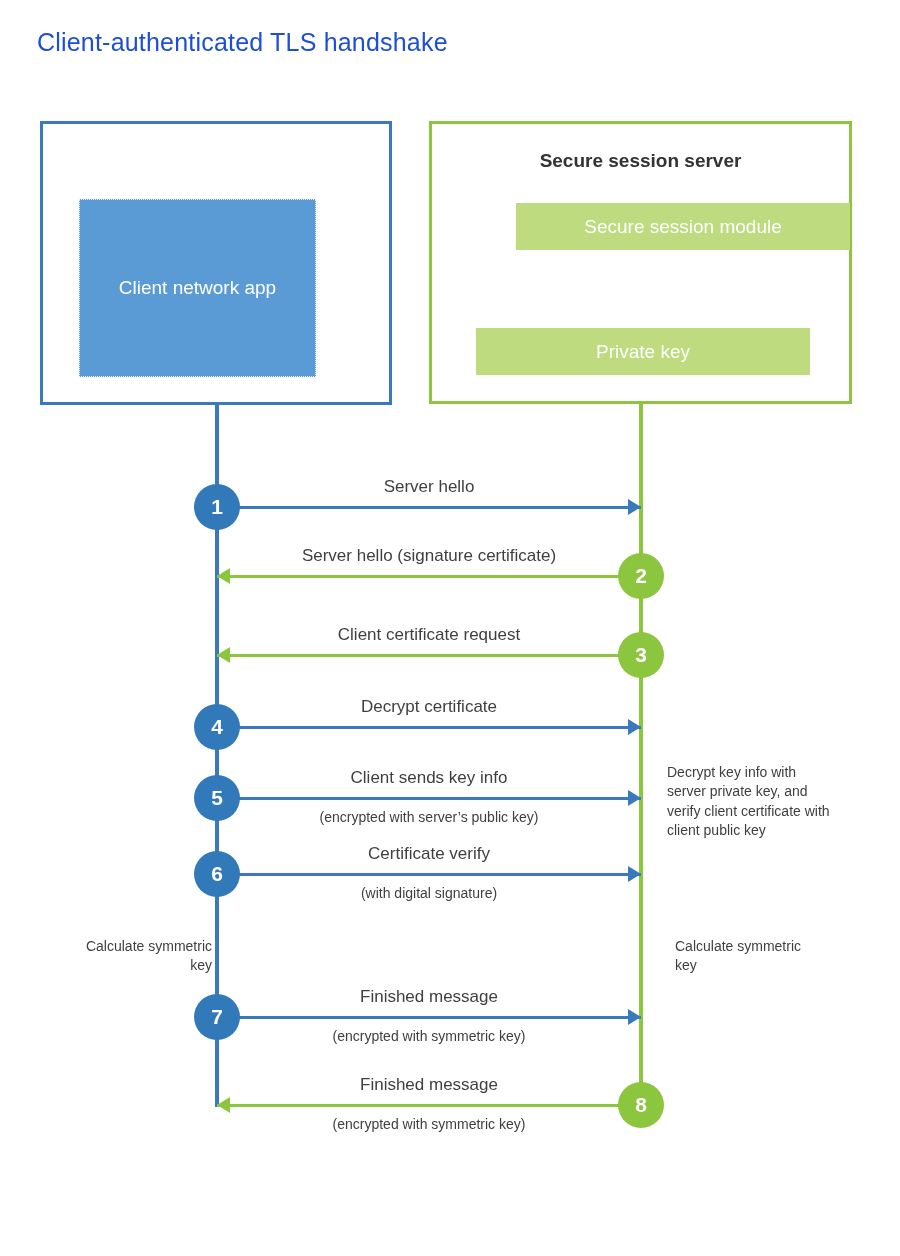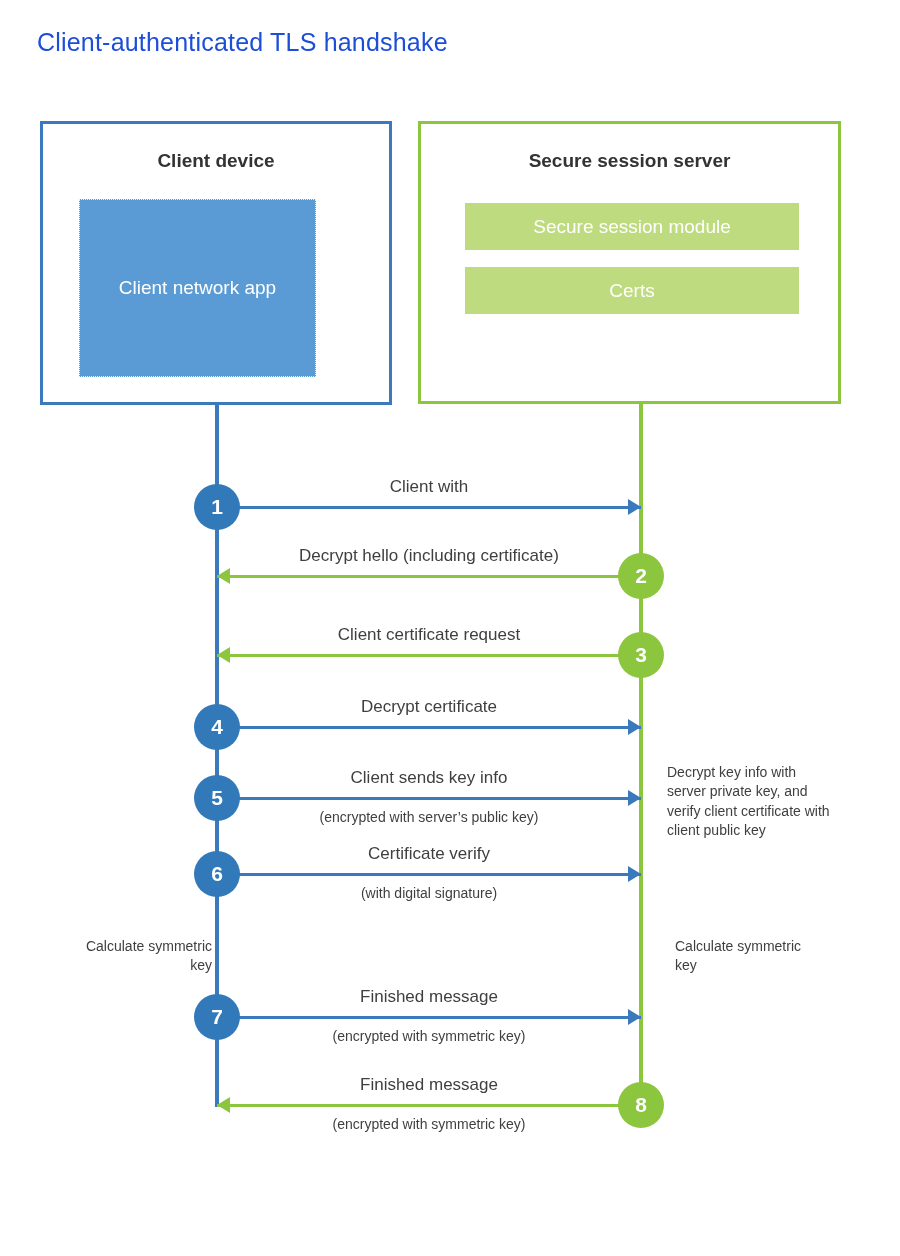--- a/index.html
+++ b/index.html
@@ -5,34 +5,34 @@
   html,body{margin:0;padding:0;background:#ffffff;}
   body{width:900px;height:1256px;position:relative;overflow:hidden;
        font-family:"Liberation Sans", sans-serif;color:#3f3f3f;}
 
   #page-title{position:absolute;left:37px;top:28px;font-size:25px;
      font-weight:400;color:#1d4ed8;letter-spacing:.2px;}
 
   
   .party-box{position:absolute;background:#fff;box-sizing:border-box;}
   #client-box{left:40px;top:121px;width:352px;height:284px;border:3px solid #3b79bd;}
-  #server-box{left:418px;top:121px;width:423px;height:283px;border:3px solid #8cc63f;}
+  #server-box{left:429px;top:121px;width:423px;height:283px;border:3px solid #8cc63f;}
 
   .party-title{position:absolute;left:0;right:0;top:26px;text-align:center;
       font-size:19px;font-weight:bold;color:#333333;}
 
   #client-app{position:absolute;left:36px;top:75px;width:237px;height:178px;
       background:#5b9bd5;border:1px dotted #e8f0f8;box-sizing:border-box;
       display:flex;align-items:center;justify-content:center;text-align:center;
       color:#ffffff;font-size:19px;line-height:1.32;padding:8px 10px;}
 
   .server-bar{position:absolute;left:44px;width:334px;height:47px;background:#bedb7f;
       display:flex;align-items:center;justify-content:center;
       color:#ffffff;font-size:19px;}
-  #bar-0{top:79px;}
+  #bar-0{top:79px;margin-left:40px;}
   #bar-1{top:143px;}
   #bar-2{top:204px;}
 
   
   .lifeline{position:absolute;width:4px;}
   #client-lifeline{left:215px;top:404px;height:703px;background:#3b79bd;}
   #server-lifeline{left:639px;top:402px;height:705px;background:#8cc63f;}
 
   
   .step-circle{position:absolute;width:46px;height:46px;border-radius:50%;
@@ -60,42 +60,41 @@
   #note-decrypt{left:667px;top:763px;width:170px;text-align:left;}
   #note-client-calc{left:72px;top:937px;width:140px;text-align:right;}
   #note-server-calc{left:675px;top:937px;width:150px;text-align:left;}
 </style>
 </head>
 <body>
 
 <div id="page-title">Client-authenticated TLS handshake</div>
 
 <div class="party-box" id="client-box">
-  <div class="party-title">Client device</div>
   <div id="client-app">Client network app</div>
 </div>
 
 <div class="party-box" id="server-box">
   <div class="party-title">Secure session server</div>
   <div class="server-bar" id="bar-0">Secure session module</div>
-  <div class="server-bar" id="bar-1">Certs</div>
+  <div class="server-bar" id="bar-2">Private key</div>
 </div>
 
 <div class="lifeline" id="client-lifeline"></div>
 <div class="lifeline" id="server-lifeline"></div>
 
 <div id="steps-layer">
     <div class="msg-line blue" style="left: 217px; width: 424px; top: 506px;"></div>
     <div class="arrow-head right blue" style="top: 499px; left: 628px;"></div>
     <div class="step-circle blue" style="left: 194px; top: 484px;">1</div>
-    <div class="msg-label" style="left: 217px; width: 424px; top: 477px;">Client with</div>
+    <div class="msg-label" style="left: 217px; width: 424px; top: 477px;">Server hello</div>
     <div class="msg-line green" style="left: 217px; width: 424px; top: 575px;"></div>
     <div class="arrow-head left green" style="top: 568px; left: 217px;"></div>
     <div class="step-circle green" style="left: 618px; top: 553px;">2</div>
-    <div class="msg-label" style="left: 217px; width: 424px; top: 546px;">Decrypt hello (including certificate)</div>
+    <div class="msg-label" style="left: 217px; width: 424px; top: 546px;">Server hello (signature certificate)</div>
     <div class="msg-line green" style="left: 217px; width: 424px; top: 654px;"></div>
     <div class="arrow-head left green" style="top: 647px; left: 217px;"></div>
     <div class="step-circle green" style="left: 618px; top: 632px;">3</div>
     <div class="msg-label" style="left: 217px; width: 424px; top: 625px;">Client certificate request</div>
     <div class="msg-line blue" style="left: 217px; width: 424px; top: 726px;"></div>
     <div class="arrow-head right blue" style="top: 719px; left: 628px;"></div>
     <div class="step-circle blue" style="left: 194px; top: 704px;">4</div>
     <div class="msg-label" style="left: 217px; width: 424px; top: 697px;">Decrypt certificate</div>
     <div class="msg-line blue" style="left: 217px; width: 424px; top: 797px;"></div>
     <div class="arrow-head right blue" style="top: 790px; left: 628px;"></div>

